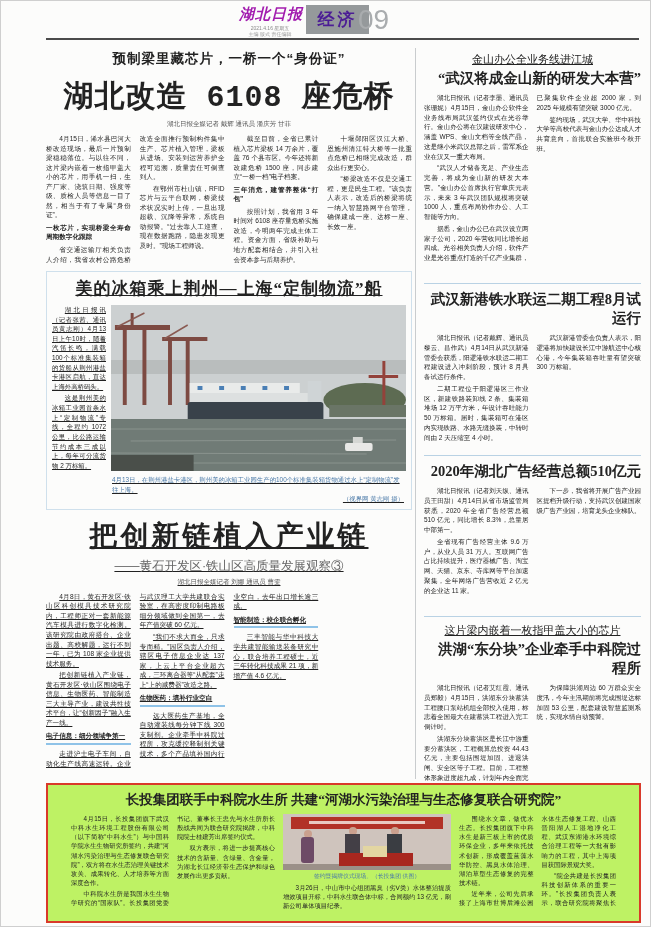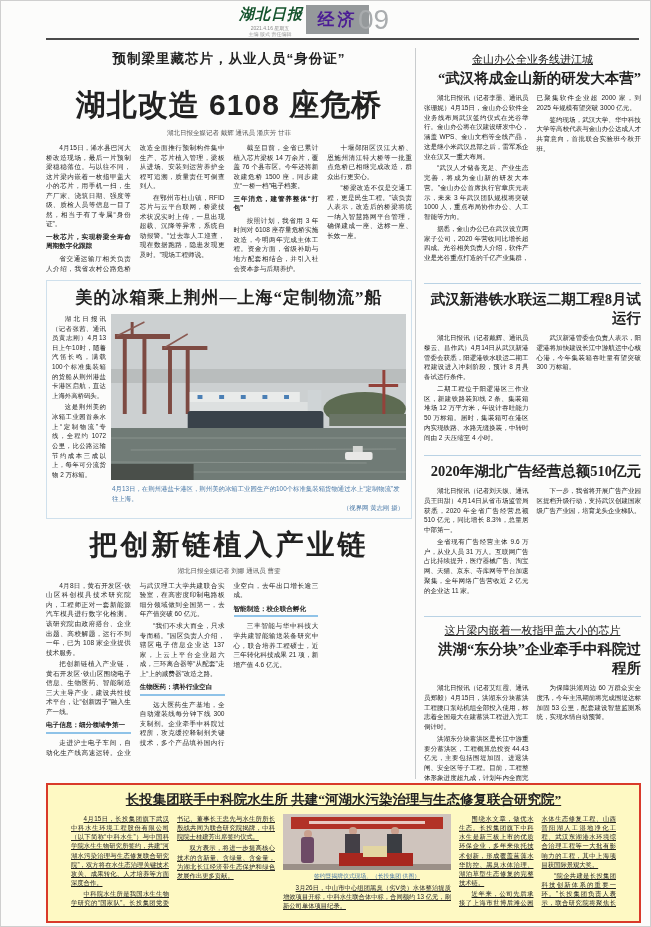--- a/index.html
+++ b/index.html
@@ -6,21 +6,21 @@
   html,body { background:#e8e8e8; }
   .page {
     position:relative; width:651px; height:927px; margin:0 auto;
     background:#fcfcfb; font-family:"Liberation Sans", sans-serif; color:#222;
     border:1px solid #cfcfcf; overflow:hidden;
   }
   
   .header { position:absolute; top:0; left:0; right:0; height:40px; }
   .masthead { position:absolute; left:238px; top:4px; width:62px; text-align:center; }
   .logo { font-family:"Liberation Serif", serif; font-style:italic; font-weight:bold;
-          font-size:15px; color:#14532d; white-space:nowrap; letter-spacing:1px; }
+          font-size:15px; color:#a21caf; white-space:nowrap; letter-spacing:1px; }
   .date-line { font-size:5px; color:#8a8a8a; margin-top:1px; }
   .staff-line { font-size:5px; color:#9a9a9a; }
   .section-box { position:absolute; left:305px; top:4px; width:63px; height:29px;
     background:#95999b; color:#4c1d95; font-weight:bold; font-size:17px;
     line-height:29px; text-align:center; letter-spacing:3px; }
   .page-no { position:absolute; left:357px; top:3px; font-size:28px; color:#a9acae; }
   .header-rule { position:absolute; left:45px; right:11px; top:37px;
     border-top:2.5px solid #4b4b4b; }
   
   .content { position:absolute; left:45px; top:45px; width:595px; height:733px; display:flex; }
@@ -30,51 +30,51 @@
   
   .byline { text-align:center; font-size:6.5px; color:#555; margin:3px 0 5px; }
   .body-cols { font-size:6.6px; line-height:1.45; text-align:justify; color:#1f1f1f;
     column-gap:9px; column-fill:auto; overflow:hidden; }
   .body-cols p { margin:0 0 2px; text-indent:2em; }
   .body-cols p.subhead { font-weight:bold; text-indent:0; margin:3px 0; }
   .body-cols p.subhead-blue { font-weight:bold; text-indent:0; margin:4px 0;
     border-bottom:2px solid #8fc3e8; padding-bottom:2px; }
   
   .kicker { text-align:center; font-size:13.5px; font-weight:bold; letter-spacing:1px; margin-top:4px; }
-  .top-headline { text-align:center; font-size:30px; font-weight:bold; letter-spacing:1px; margin-top:17px; }
+  .top-headline { text-align:center; font-size:30px; font-weight:bold; letter-spacing:1px; margin-top:8px;font-family:Liberation Mono, monospace; }
   .top-body { column-count:4; height:132px; margin-top:2px; }
   
-  .meidi { border:1px solid #cfe0ec; margin-top:5px; padding:3px 5px 4px; }
+  .meidi { border:1px solid #cfe0ec; margin-top:5px; padding:3px 5px 4px;text-decoration:underline; }
   .meidi-headline { font-family:"Liberation Serif", serif; font-weight:bold; font-size:17px;
     text-align:center; letter-spacing:1px; margin:2px 0 5px; }
   .meidi-row { display:flex; gap:5px; }
   .meidi-leftcol { width:54px; font-size:6.4px; line-height:1.5; text-align:justify; overflow:hidden; height:166px; }
   .meidi-leftcol p { margin-bottom:2px; text-indent:2em; }
   .photo-main { flex:1; height:166px; }
   .photo-main svg { width:100%; height:100%; display:block; }
   .meidi-caption { margin:4px 2px 1px 60px; font-size:6.4px; color:#4b7aa8; line-height:1.5; }
   .caption-credit { text-align:right; color:#4b7aa8; }
   
-  .innov { margin-top:7px; }
+  .innov { margin-top:7px;text-decoration:underline; }
   .innov-headline { font-size:28px; font-weight:bold; text-align:center; letter-spacing:3px; }
   .innov-sub { font-size:12.5px; color:#666; text-align:center; margin:3px 0 1px; }
   .innov-body { column-count:4; height:178px; margin-top:2px; }
   
   .rc-kicker { font-size:11px; text-align:center; margin-top:6px;text-decoration:underline; }
   .rc-headline { font-family:"Liberation Serif", serif; font-weight:bold; font-size:14.5px;
     text-align:right; margin:2px 0 5px; }
   .rc-body { column-count:2; column-gap:8px; font-size:6.5px; line-height:1.5;
     text-align:justify; column-fill:auto; overflow:hidden; }
   .rc-body p { margin-bottom:2px; text-indent:2em; }
   .rc-rule { border-top:1px solid #b9d2e4; margin:6px 0; }
   .h-jinshan { height:184px; } .h-xingang { height:116px; }
   .h-guanggao { height:124px; } .h-honghu { height:126px; }
   
   .changtou { position:absolute; left:45px; top:782px; width:595px; height:140px;
-    border:2.5px solid #d93a2a; background:#fef9c3; padding:4px 23px;text-decoration:underline; }
+    border:2.5px solid #d93a2a; background:#bef264; padding:4px 23px; }
   .ct-headline { text-align:center; font-family:"Liberation Serif", serif; font-weight:bold;
     font-size:13.5px; margin:2px 0 5px; }
   .ct-row { display:flex; gap:8px; height:102px; overflow:hidden; }
   .ct-cols { column-count:2; column-gap:8px; font-size:6.3px; line-height:1.45;
     text-align:justify; column-fill:auto; overflow:hidden; height:102px; }
   .ct-cols p { margin-bottom:2px; text-indent:2em; }
   .ct-left { width:204px; } .ct-right { flex:1; }
   .ct-mid { width:168px; }
   .photo-bottom { height:56px; } .photo-bottom svg { width:100%; height:100%; display:block; }
   .ct-caption { font-size:5.8px; color:#4b7aa8; text-align:center; margin:2px 0; }
@@ -95,21 +95,21 @@
     <div class="section-box">经济</div>
     <div class="page-no">09</div>
     <div class="header-rule"></div>
   </div>
 
   <div class="content">
 
     <div class="left-main">
 
       <div>
-        <div class="kicker">预制梁里藏芯片，从业人员“身份证”</div>
+        <div class="kicker">预制梁里藏芯片，一桥一个“身份证”</div>
         <div class="top-headline">湖北改造 6108 座危桥</div>
         <div class="byline">湖北日报全媒记者 戴辉 通讯员 潘庆芳 甘菲</div>
         <div class="body-cols top-body">
             <p>4月15日，浠水县巴河大桥改造现场，最后一片预制梁稳稳落位。与以往不同，这片梁内嵌着一枚指甲盖大小的芯片，用手机一扫，生产厂家、浇筑日期、强度等级、质检人员等信息一目了然，相当于有了专属“身份证”。</p>
             <p class="subhead">一枚芯片，实现桥梁全寿命周期数字化跟踪</p>
             <p>省交通运输厅相关负责人介绍，我省农村公路危桥改造全面推行预制构件集中生产、芯片植入管理，梁板从进场、安装到运营养护全程可追溯，质量责任可倒查到人。</p>
             <p>在鄂州市杜山镇，RFID 芯片与云平台联网，桥梁技术状况实时上传，一旦出现超载、沉降等异常，系统自动报警。“过去靠人工巡查，现在数据跑路，隐患发现更及时。”现场工程师说。</p>
             <p>截至目前，全省已累计植入芯片梁板 14 万余片，覆盖 76 个县市区。今年还将新改建危桥 1500 座，同步建立“一桥一档”电子档案。</p>
             <p class="subhead">三年消危，建管养整体“打包”</p>
             <p>按照计划，我省用 3 年时间对 6108 座存量危桥实施改造，今明两年完成主体工程。资金方面，省级补助与地方配套相结合，并引入社会资本参与后期养护。</p>
@@ -178,20 +178,21 @@
           </div>
         </div>
         <div class="meidi-caption">
           <span>4月13日，在荆州港盐卡港区，荆州美的冰箱工业园生产的100个标准集装箱货物通过水上“定制物流”发往上海。</span>
           <div class="caption-credit">（视界网 黄志刚 摄）</div>
         </div>
       </div>
 
       <div class="innov">
         <div class="innov-headline">把创新链植入产业链</div>
+        <div class="innov-sub">——黄石开发区·铁山区高质量发展观察③</div>
         <div class="byline">湖北日报全媒记者 刘娜 通讯员 曹雯</div>
         <div class="body-cols innov-body">
             <p>4月8日，黄石开发区·铁山区科创模具技术研究院内，工程师正对一套新能源汽车模具进行数字化检测。该研究院由政府搭台、企业出题、高校解题，运行不到一年，已为 108 家企业提供技术服务。</p>
             <p>把创新链植入产业链，黄石开发区·铁山区围绕电子信息、生物医药、智能制造三大主导产业，建设共性技术平台，让“创新因子”融入生产一线。</p>
             <p class="subhead-blue">电子信息：细分领域争第一</p>
             <p>走进沪士电子车间，自动化生产线高速运转。企业与武汉理工大学共建联合实验室，在高密度印制电路板细分领域做到全国第一，去年产值突破 60 亿元。</p>
             <p>“我们不求大而全，只求专而精。”园区负责人介绍，辖区电子信息企业达 137 家，上云上平台企业超六成，三环离合器等“从配套”走上“上的减费器”改造之路。</p>
             <p class="subhead-blue">生物医药：填补行业空白</p>
             <p>远大医药生产基地，全自动灌装线每分钟下线 300 支制剂。企业牵手中科院过程所，攻克缓控释制剂关键技术，多个产品填补国内行业空白，去年出口增长逾三成。</p>
             <p class="subhead-blue">智能制造：校企联合孵化</p>

